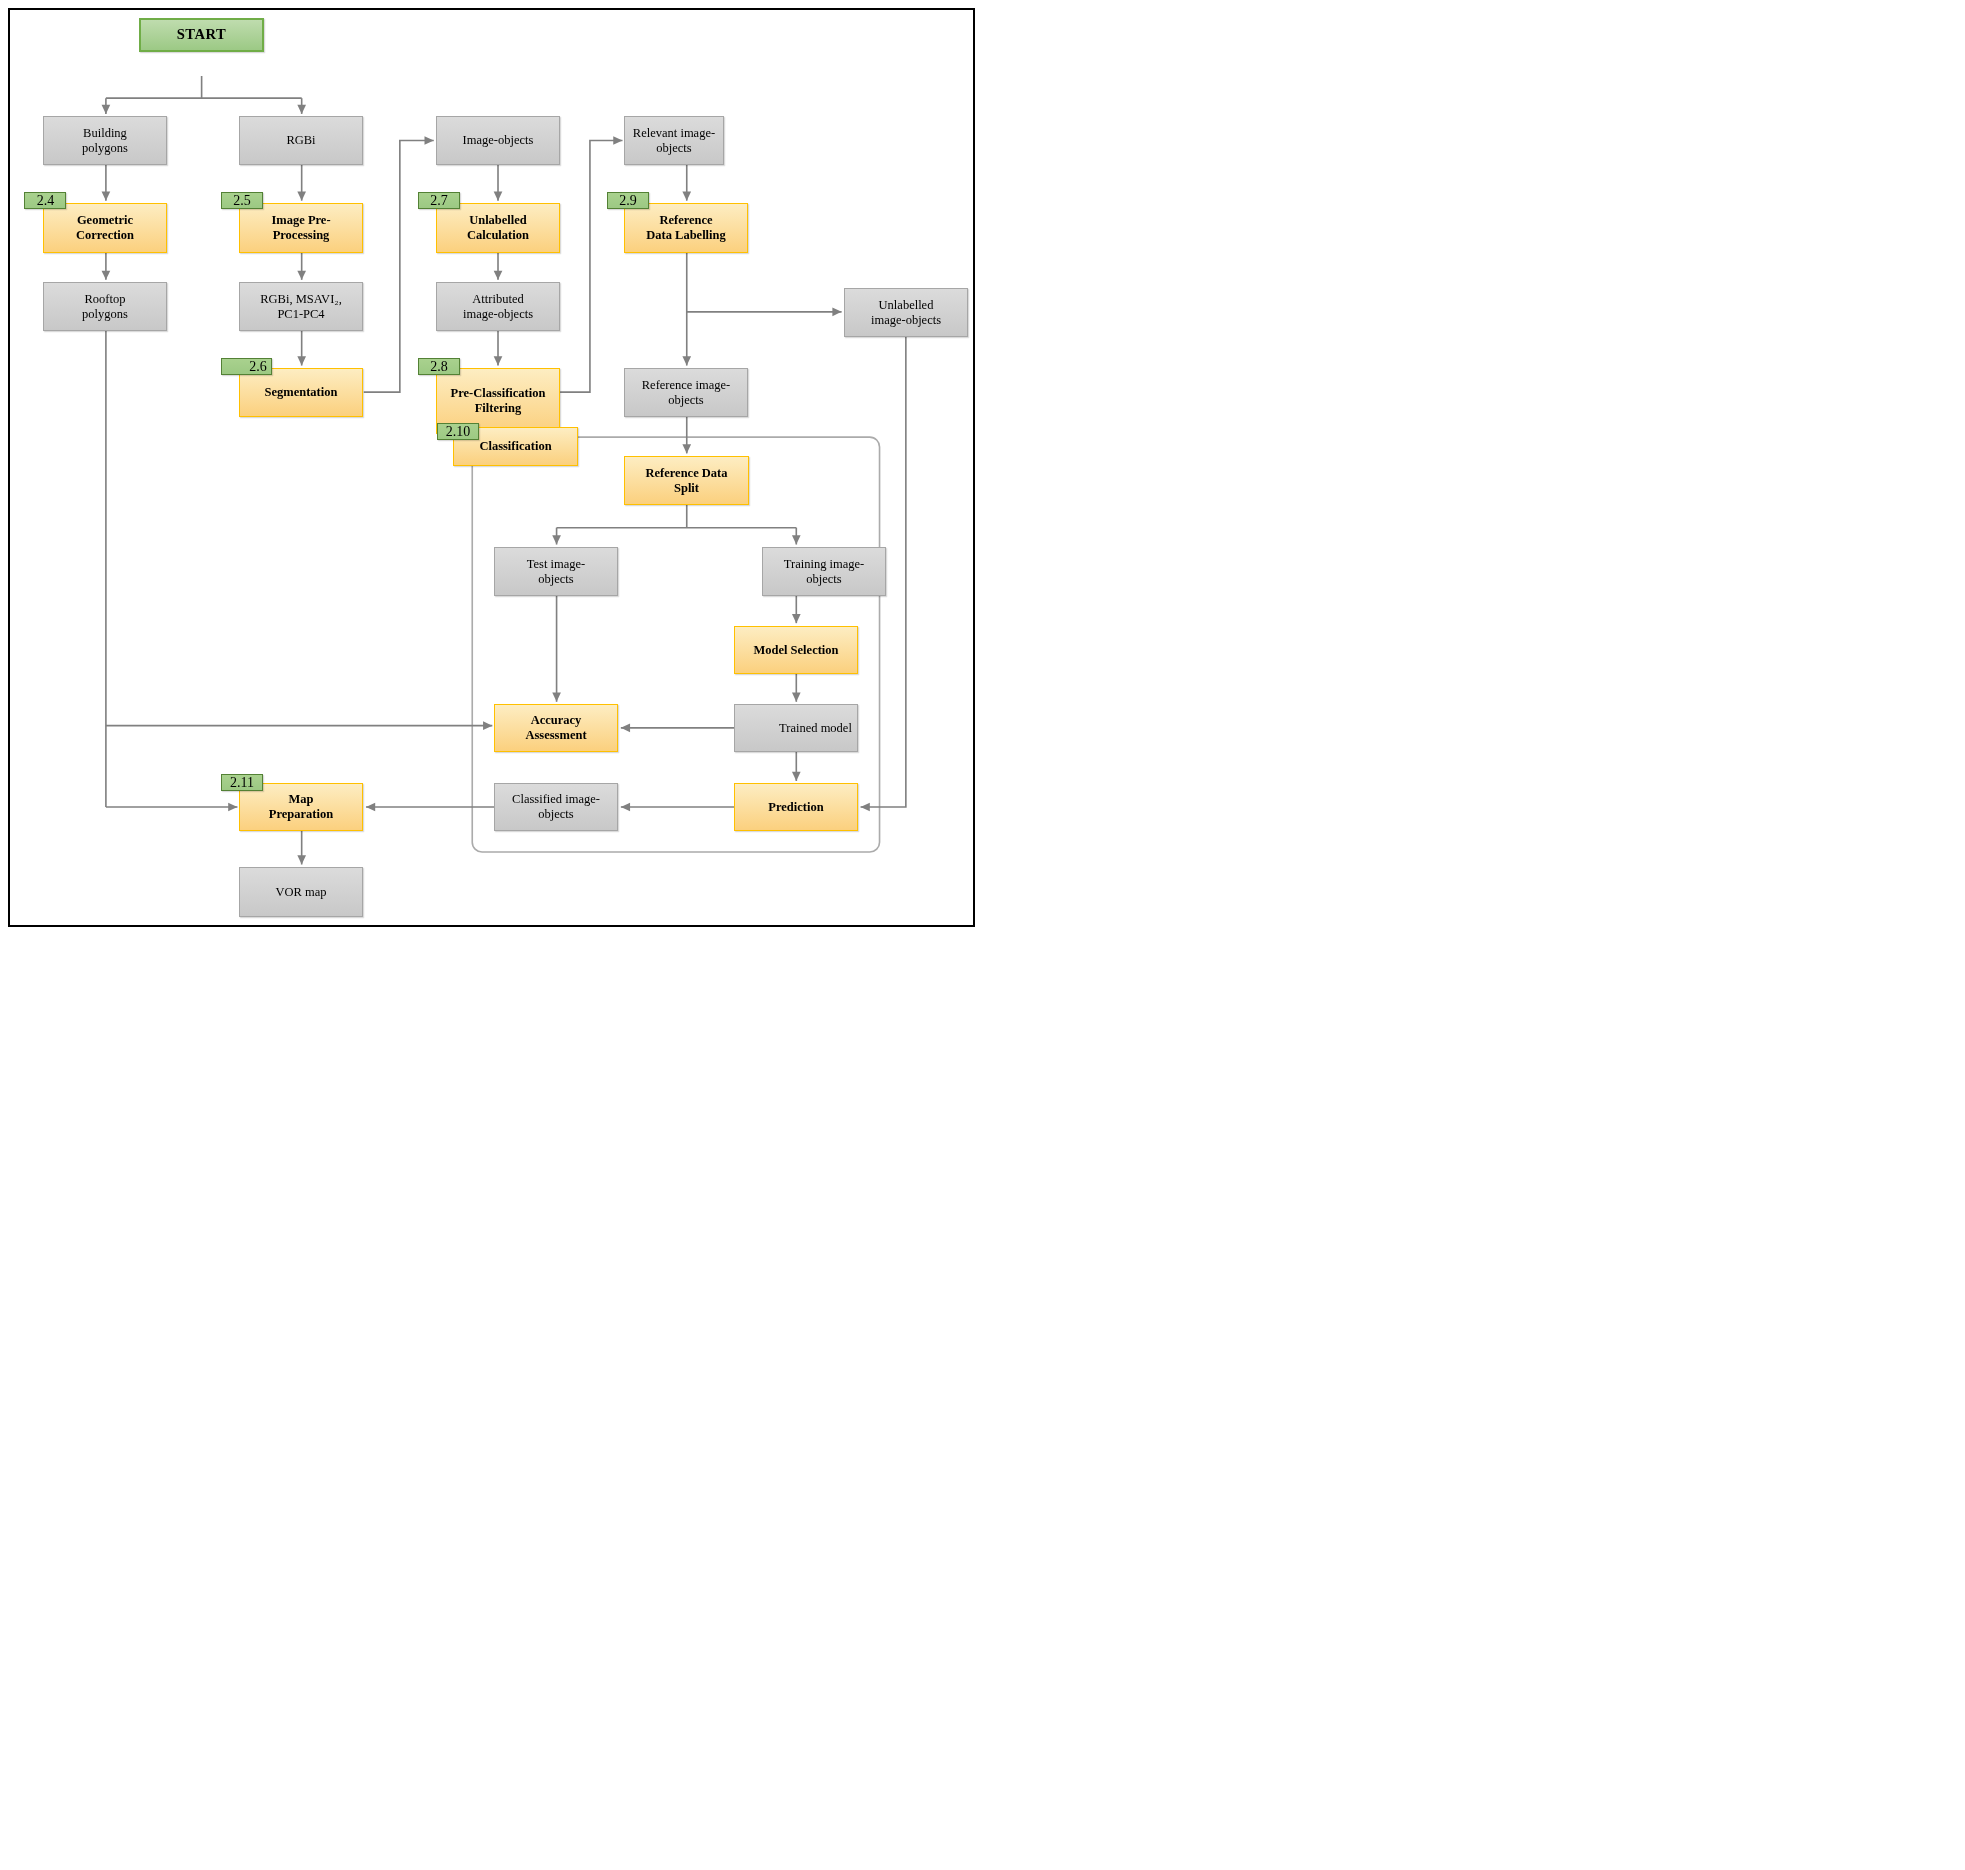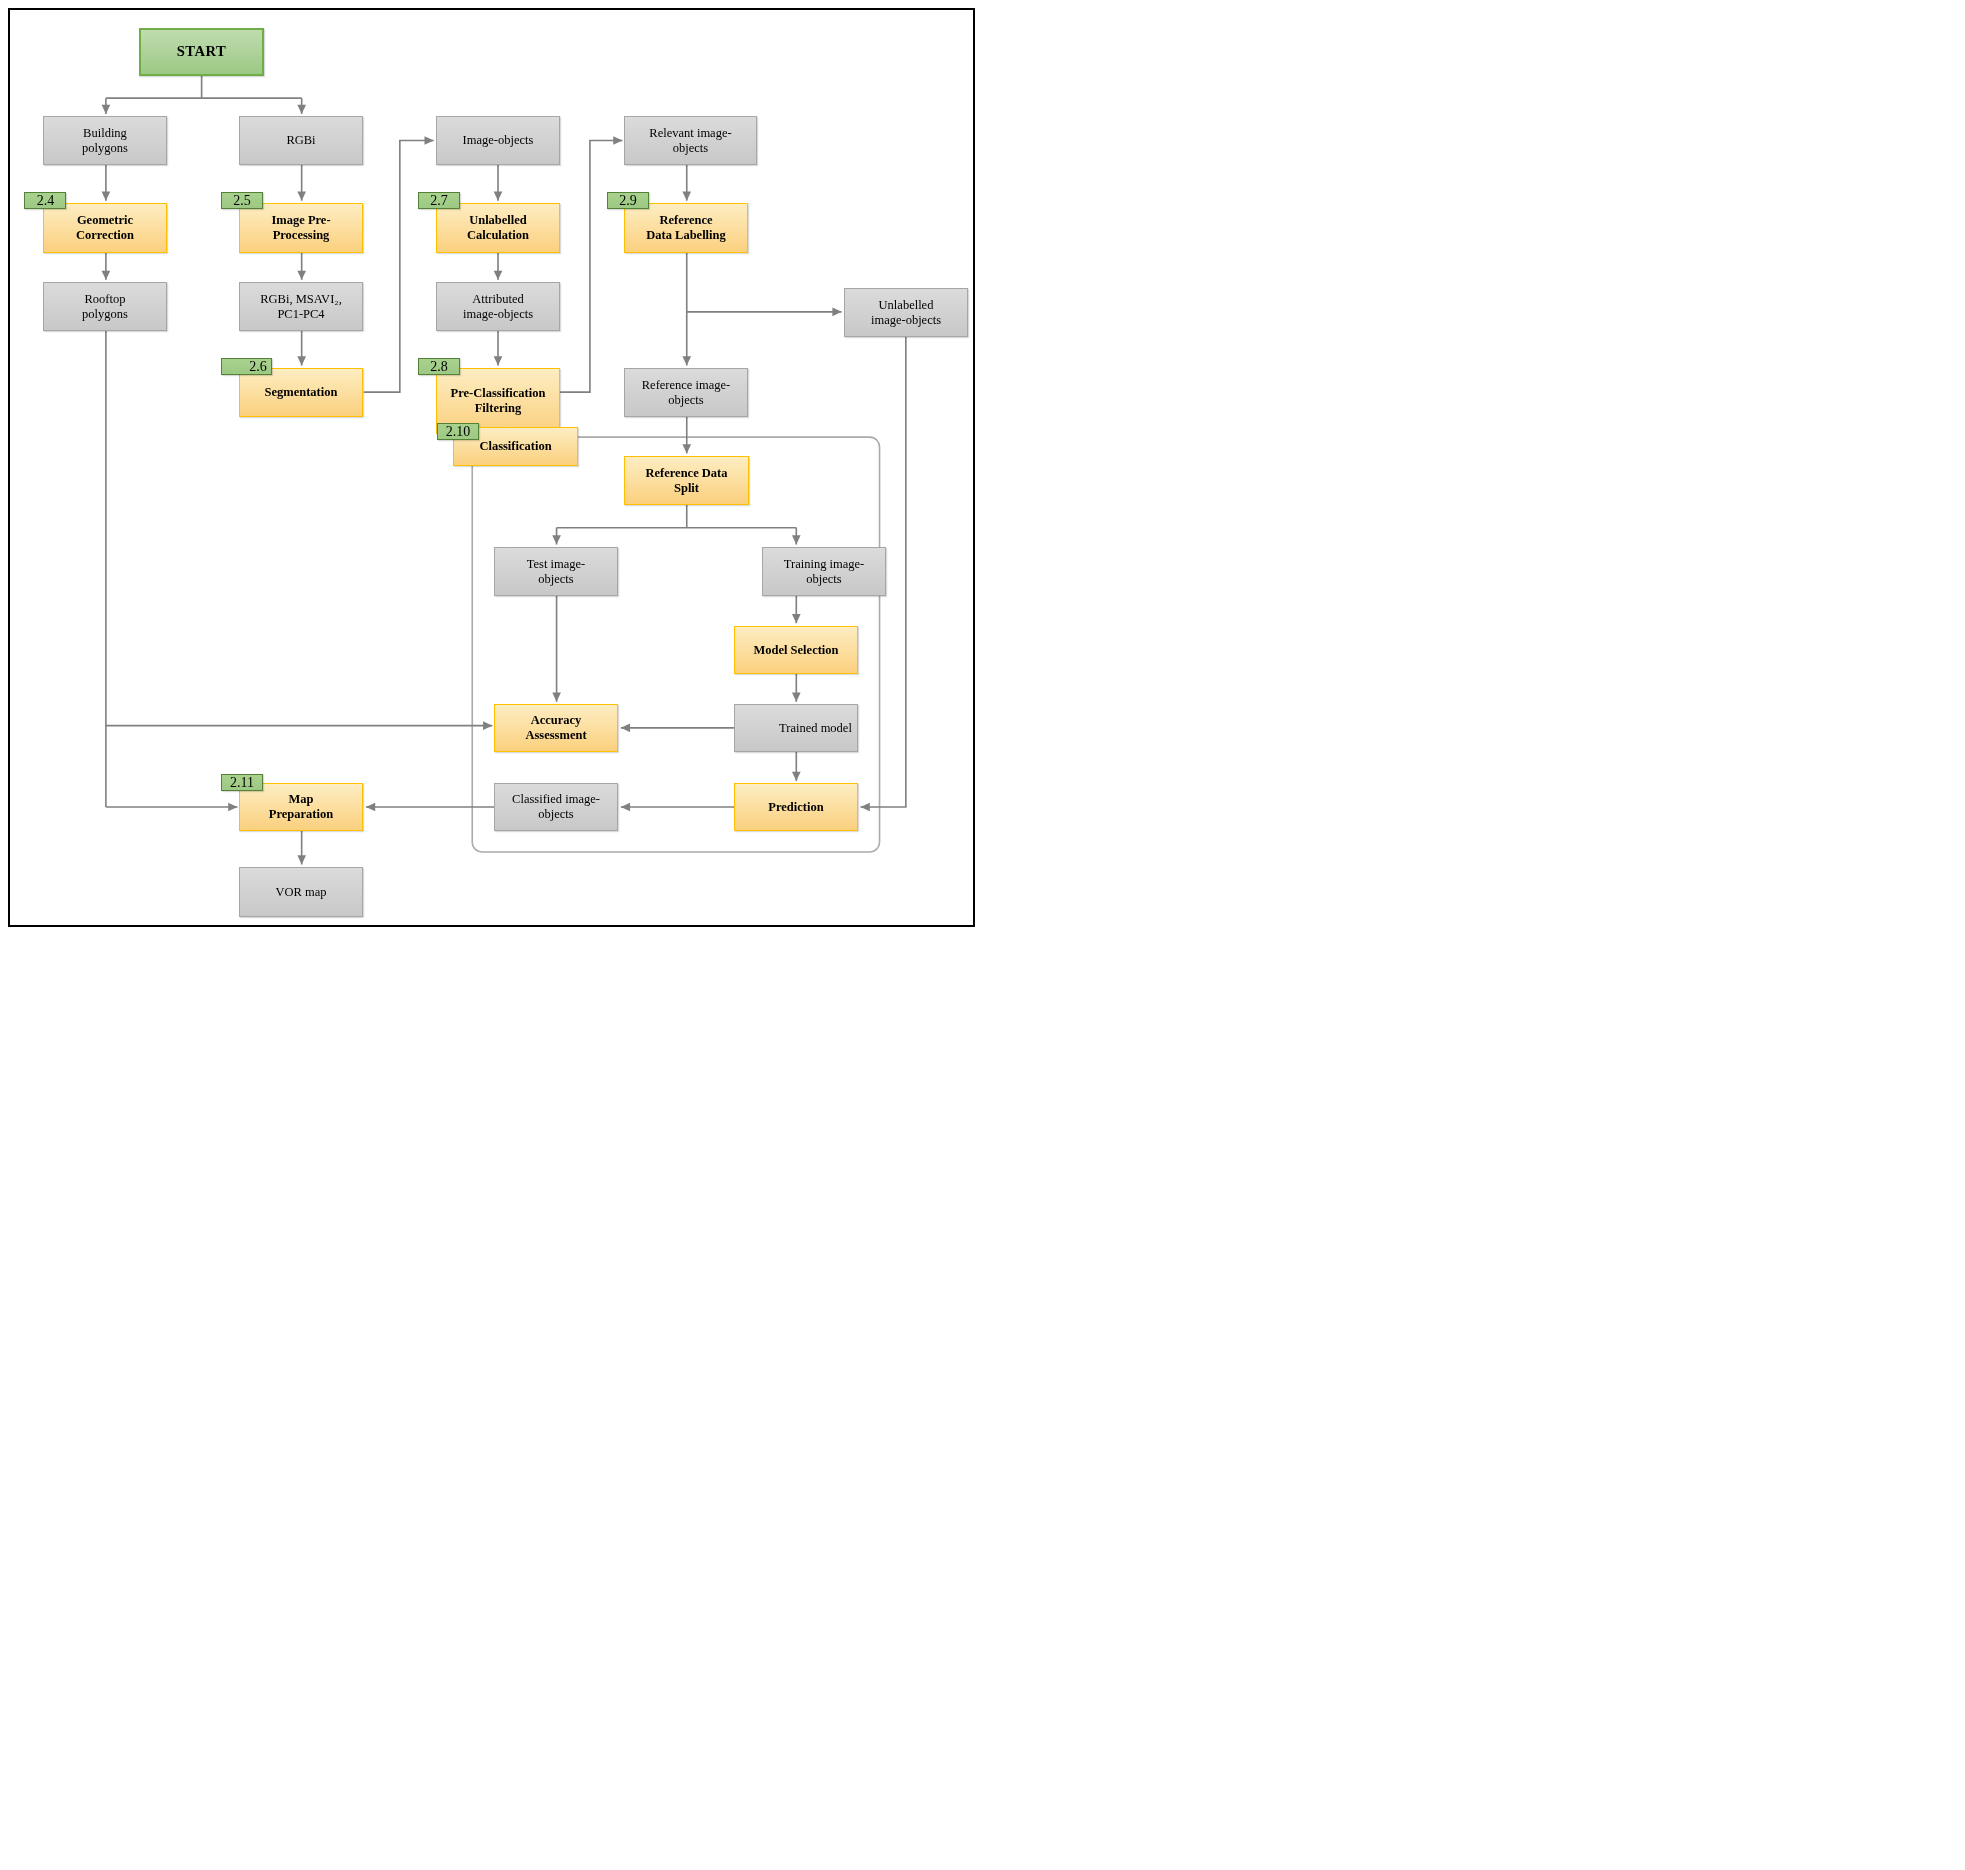--- a/index.html
+++ b/index.html
@@ -103,27 +103,27 @@
     <path class="conn" d="M1467.5,1241 V1294" marker-end="url(#ah)"></path>
     <path class="conn" d="M1353,1342 H1144" marker-end="url(#ah)"></path>
     <path class="conn" d="M1467.5,1386 V1440" marker-end="url(#ah)"></path>
     <path class="conn" d="M1669.5,620 V1488 H1586" marker-end="url(#ah)"></path>
     <path class="conn" d="M1353,1488 H1144" marker-end="url(#ah)"></path>
     <path class="conn" d="M911,1488 H674" marker-end="url(#ah)"></path>
 
     <path class="conn" d="M555.5,1532 V1594" marker-end="url(#ah)"></path>
   </svg>
 
-  <div class="node start" style="left:139px;top:28px;width:125px;height:48px;text-align:center;">START</div>
+  <div class="node start" style="left:139px;top:18px;width:125px;height:34px;text-align:center;">START</div>
 
   <div class="node data" style="left:43px;top:116px;width:124px;height:49px;">Building
 polygons</div>
   <div class="node data" style="left:239px;top:116px;width:124px;height:49px;">RGBi</div>
   <div class="node data" style="left:436px;top:116px;width:124px;height:49px;">Image-objects</div>
-  <div class="node data" style="left:624px;top:116px;width:133px;height:49px;">Relevant image-
+  <div class="node data" style="left:624px;top:116px;width:100px;height:49px;">Relevant image-
 objects</div>
 
   <div class="tag" style="left:24.4px;top:192px;width:42px;height:17px;">2.4</div>
   <div class="tag" style="left:221px;top:192px;width:42px;height:17px;">2.5</div>
   <div class="tag" style="left:418px;top:192px;width:42px;height:17px;">2.7</div>
   <div class="tag" style="left:607px;top:192px;width:42px;height:17px;">2.9</div>
 
   <div class="node process" style="left:43px;top:203px;width:124px;height:50px;">Geometric
 Correction</div>
   <div class="node process" style="left:239px;top:203px;width:124px;height:50px;">Image Pre-

